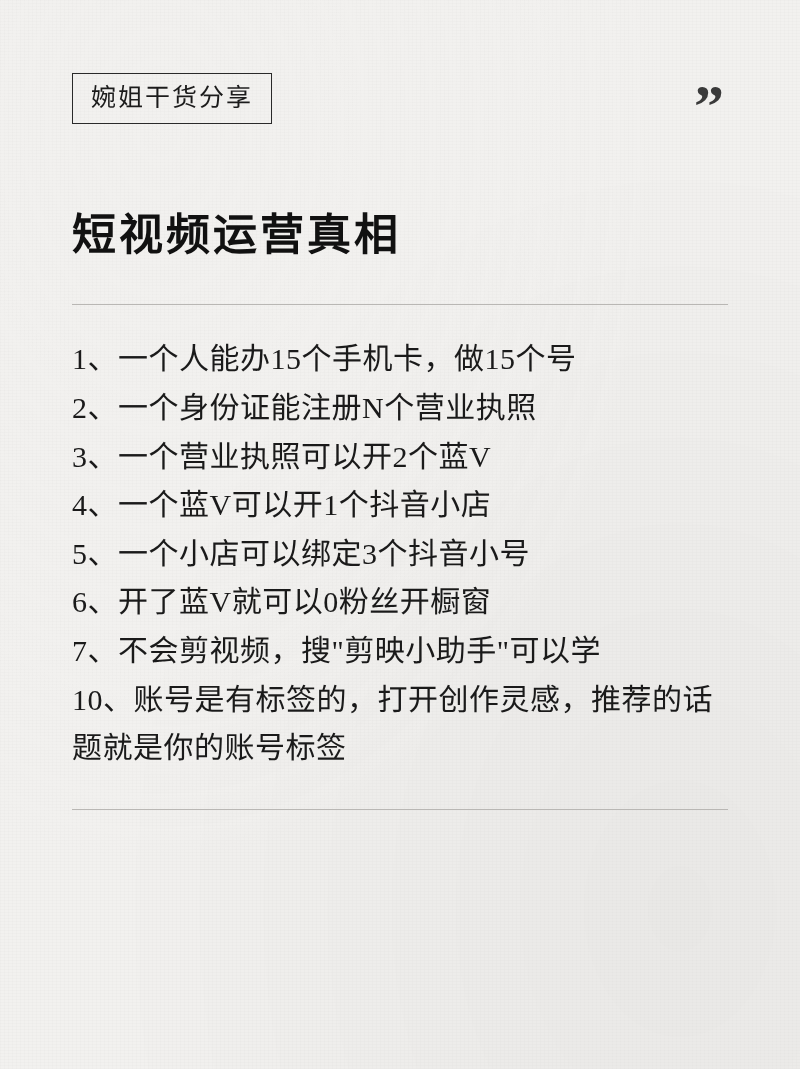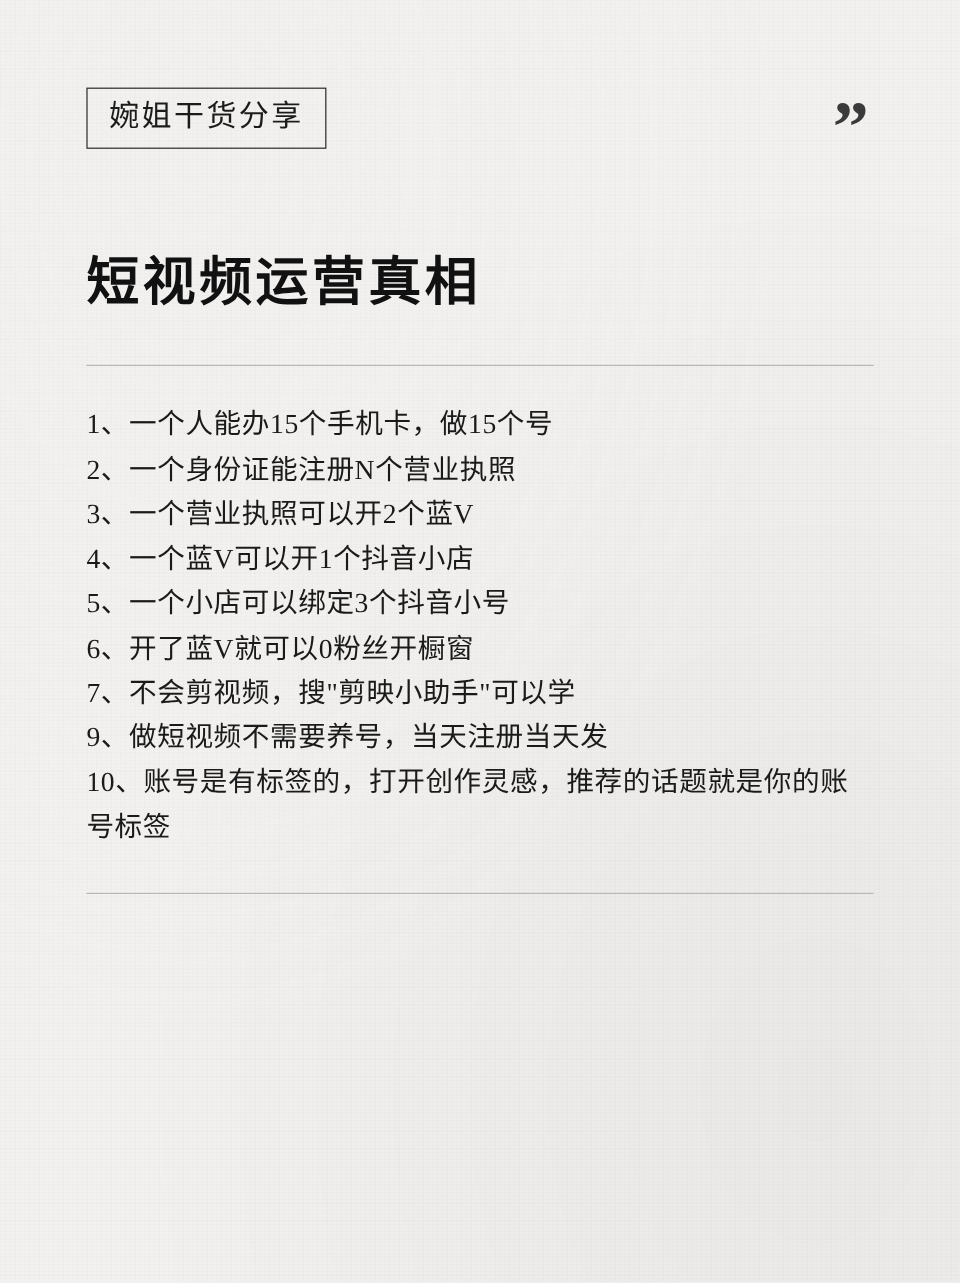--- a/index.html
+++ b/index.html
@@ -83,21 +83,21 @@
     width: 100%;
   }
 
   
   .list {
     margin-top: 30px;
     list-style: none;
     padding: 0;
   }
   .list-item {
-    font-size: 23px;
+    font-size: 30px;
     line-height: 1.62;
     letter-spacing: 0.5px;
     color: #1a1a1a;
     font-family: "Liberation Serif", "DejaVu Serif", serif;
     white-space: normal;
   }
 
   .signature {
     margin-top: 26px;
     text-align: right;
@@ -131,20 +131,19 @@
   <hr class="rule">
 
   <ul class="list">
     <li class="list-item">1、一个人能办15个手机卡，做15个号</li>
     <li class="list-item">2、一个身份证能注册N个营业执照</li>
     <li class="list-item">3、一个营业执照可以开2个蓝V</li>
     <li class="list-item">4、一个蓝V可以开1个抖音小店</li>
     <li class="list-item">5、一个小店可以绑定3个抖音小号</li>
     <li class="list-item">6、开了蓝V就可以0粉丝开橱窗</li>
     <li class="list-item">7、不会剪视频，搜"剪映小助手"可以学</li>
-    <li class="list-item">9、做短视频不需要养号，当天注册当天发</li>
     <li class="list-item">10、账号是有标签的，打开创作灵感，推荐的话题就是你的账号标签</li>
   </ul>
 
 
   <hr class="rule-bottom">
 
 </div>
 
 </body></html>

